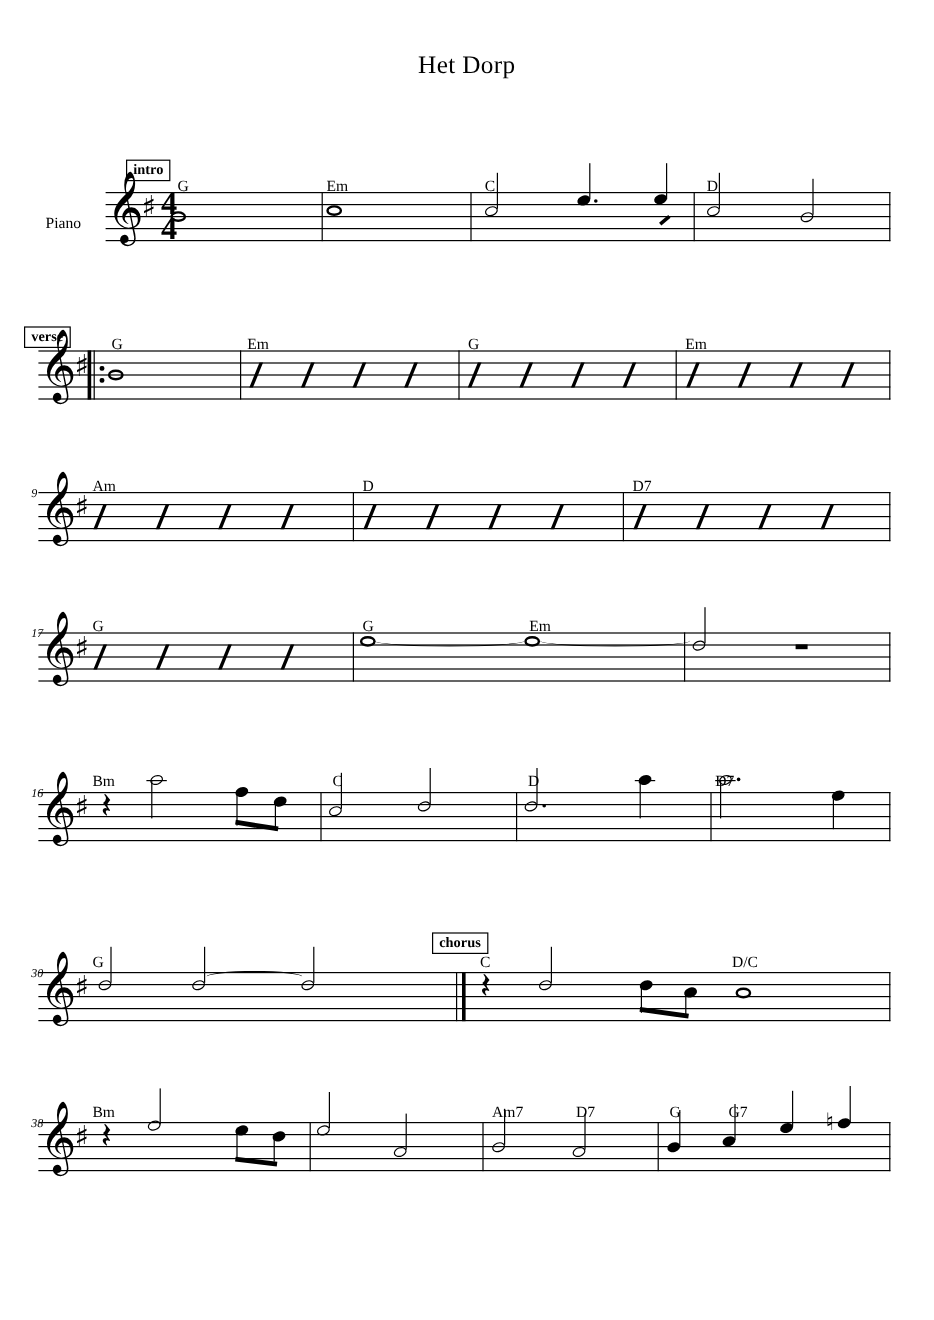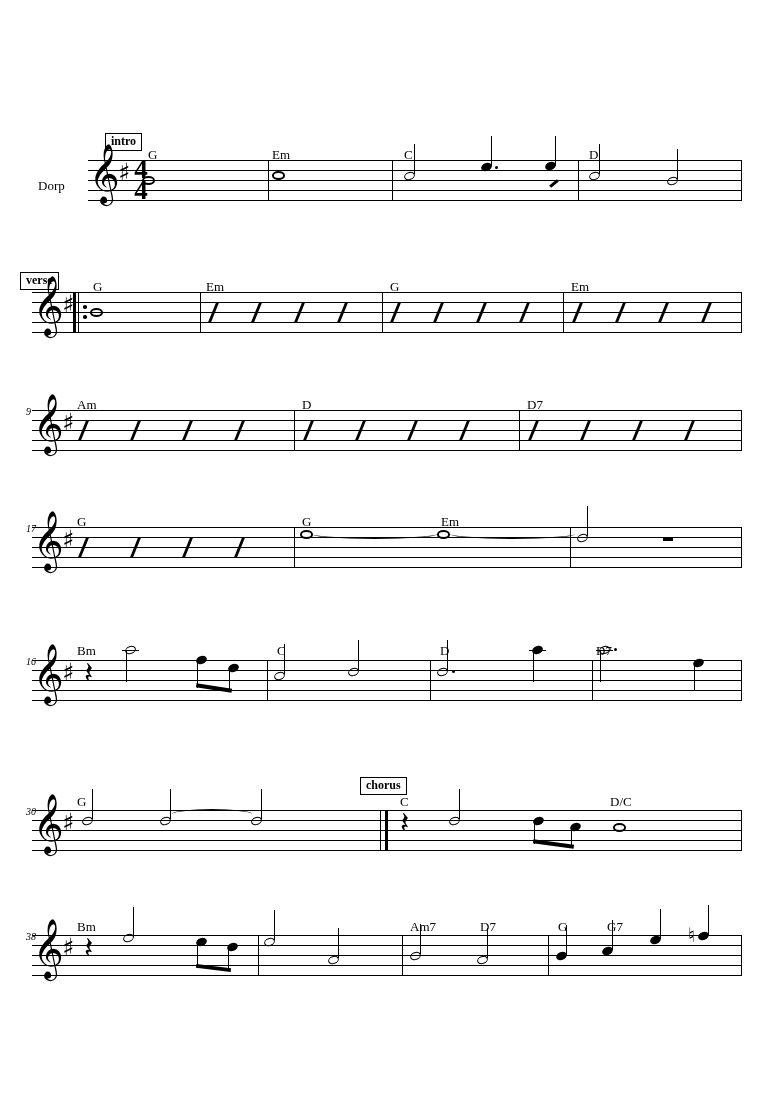--- a/index.html
+++ b/index.html
@@ -213,23 +213,24 @@
   .tie.up {
     border-bottom: none;
     border-top: 1.4px solid #000;
   }
 </style>
 </head>
 <body>
 
 <div class="page">
 
+  <div class="title">Het Dorp</div>
 
   <div class="system" style="top:160px;">
-    <div class="instrument" style="left:38px; top:18px;">Dorp</div>
+    <div class="instrument" style="left:38px; top:18px;">Piano</div>
 
     <div class="rehearsal" style="left:105px; top:-27px;">intro</div>
 
     <div class="staff" style="left:88px; width:654px;">
       <div class="ln ln0"></div>
         <div class="ln ln1"></div>
         <div class="ln ln2"></div>
         <div class="ln ln3"></div>
         <div class="ln ln4"></div>
     </div>

